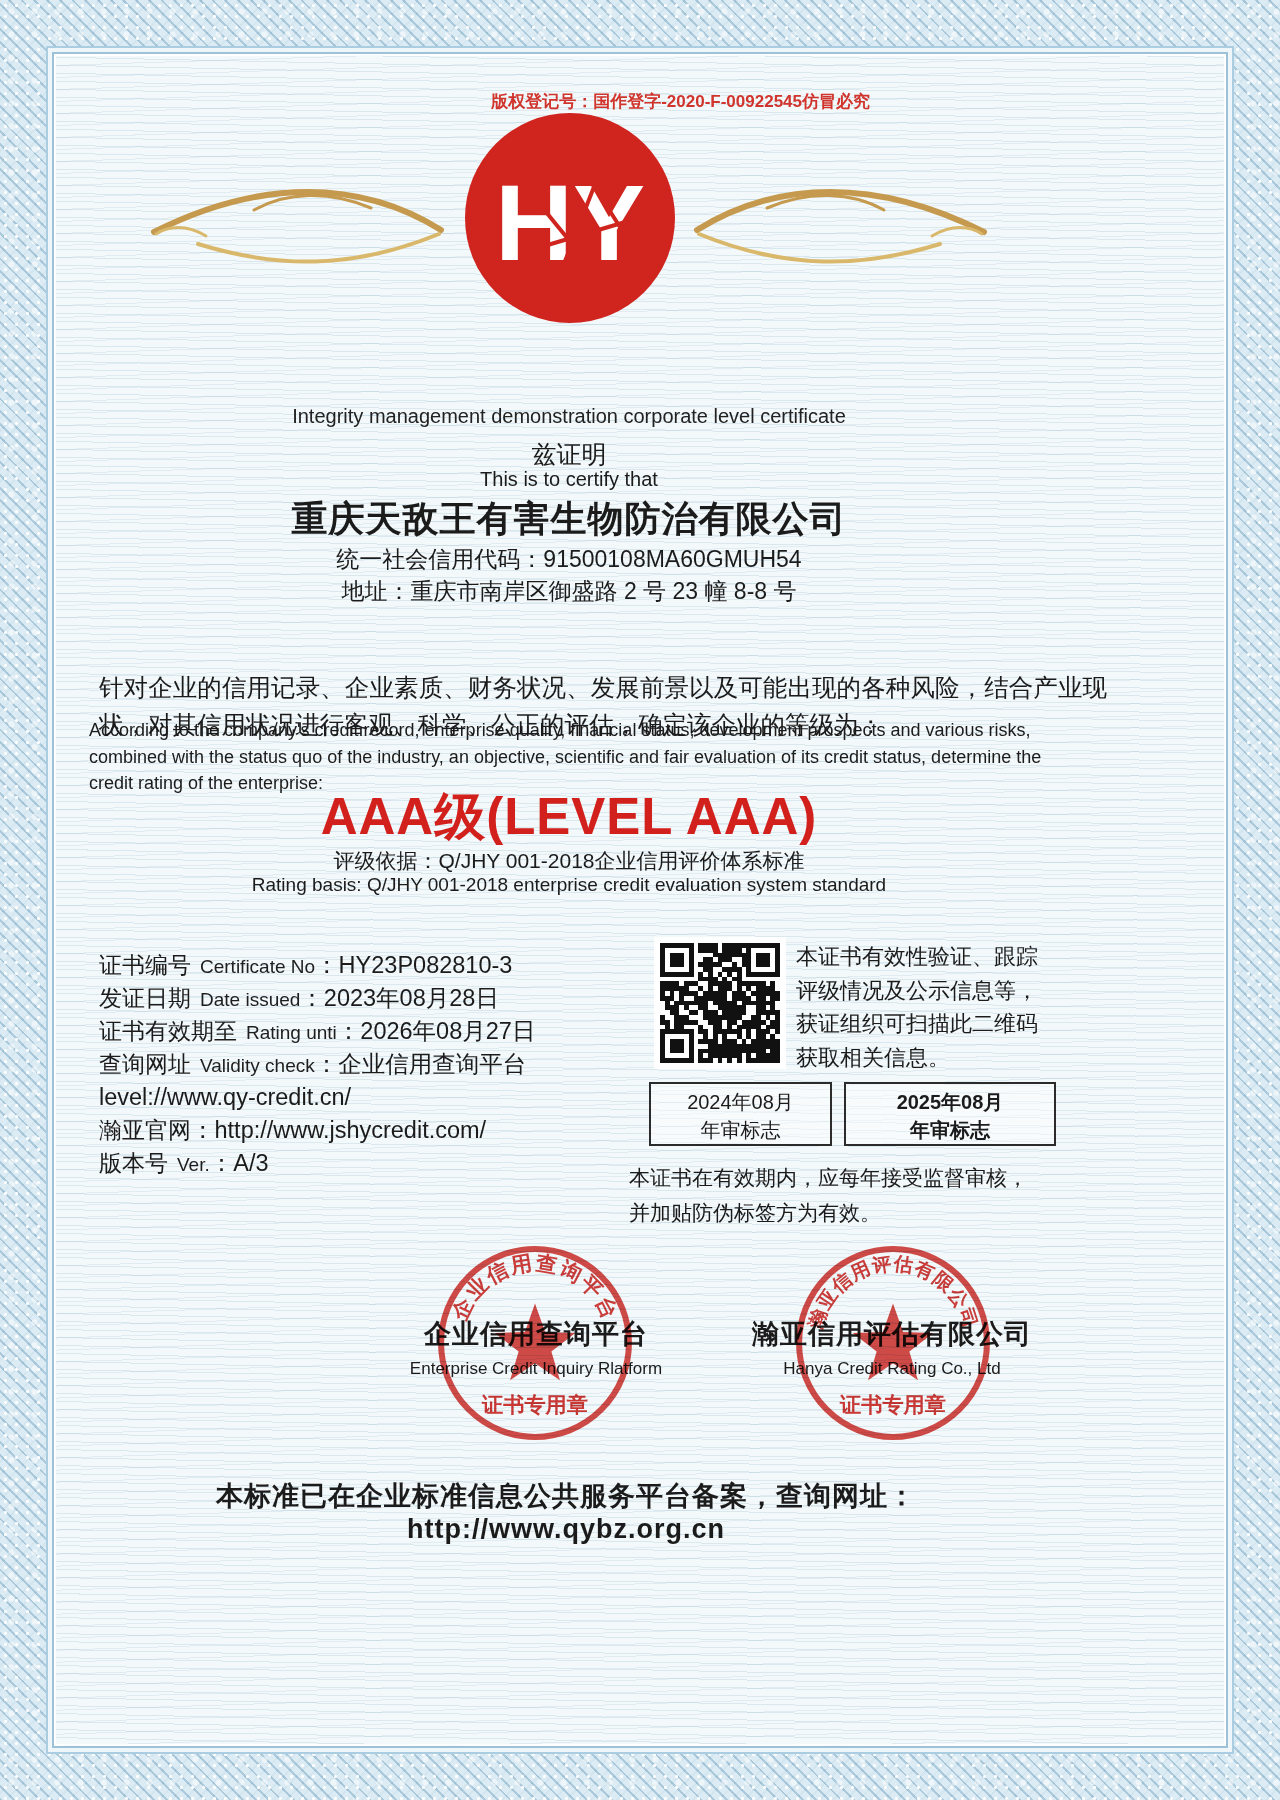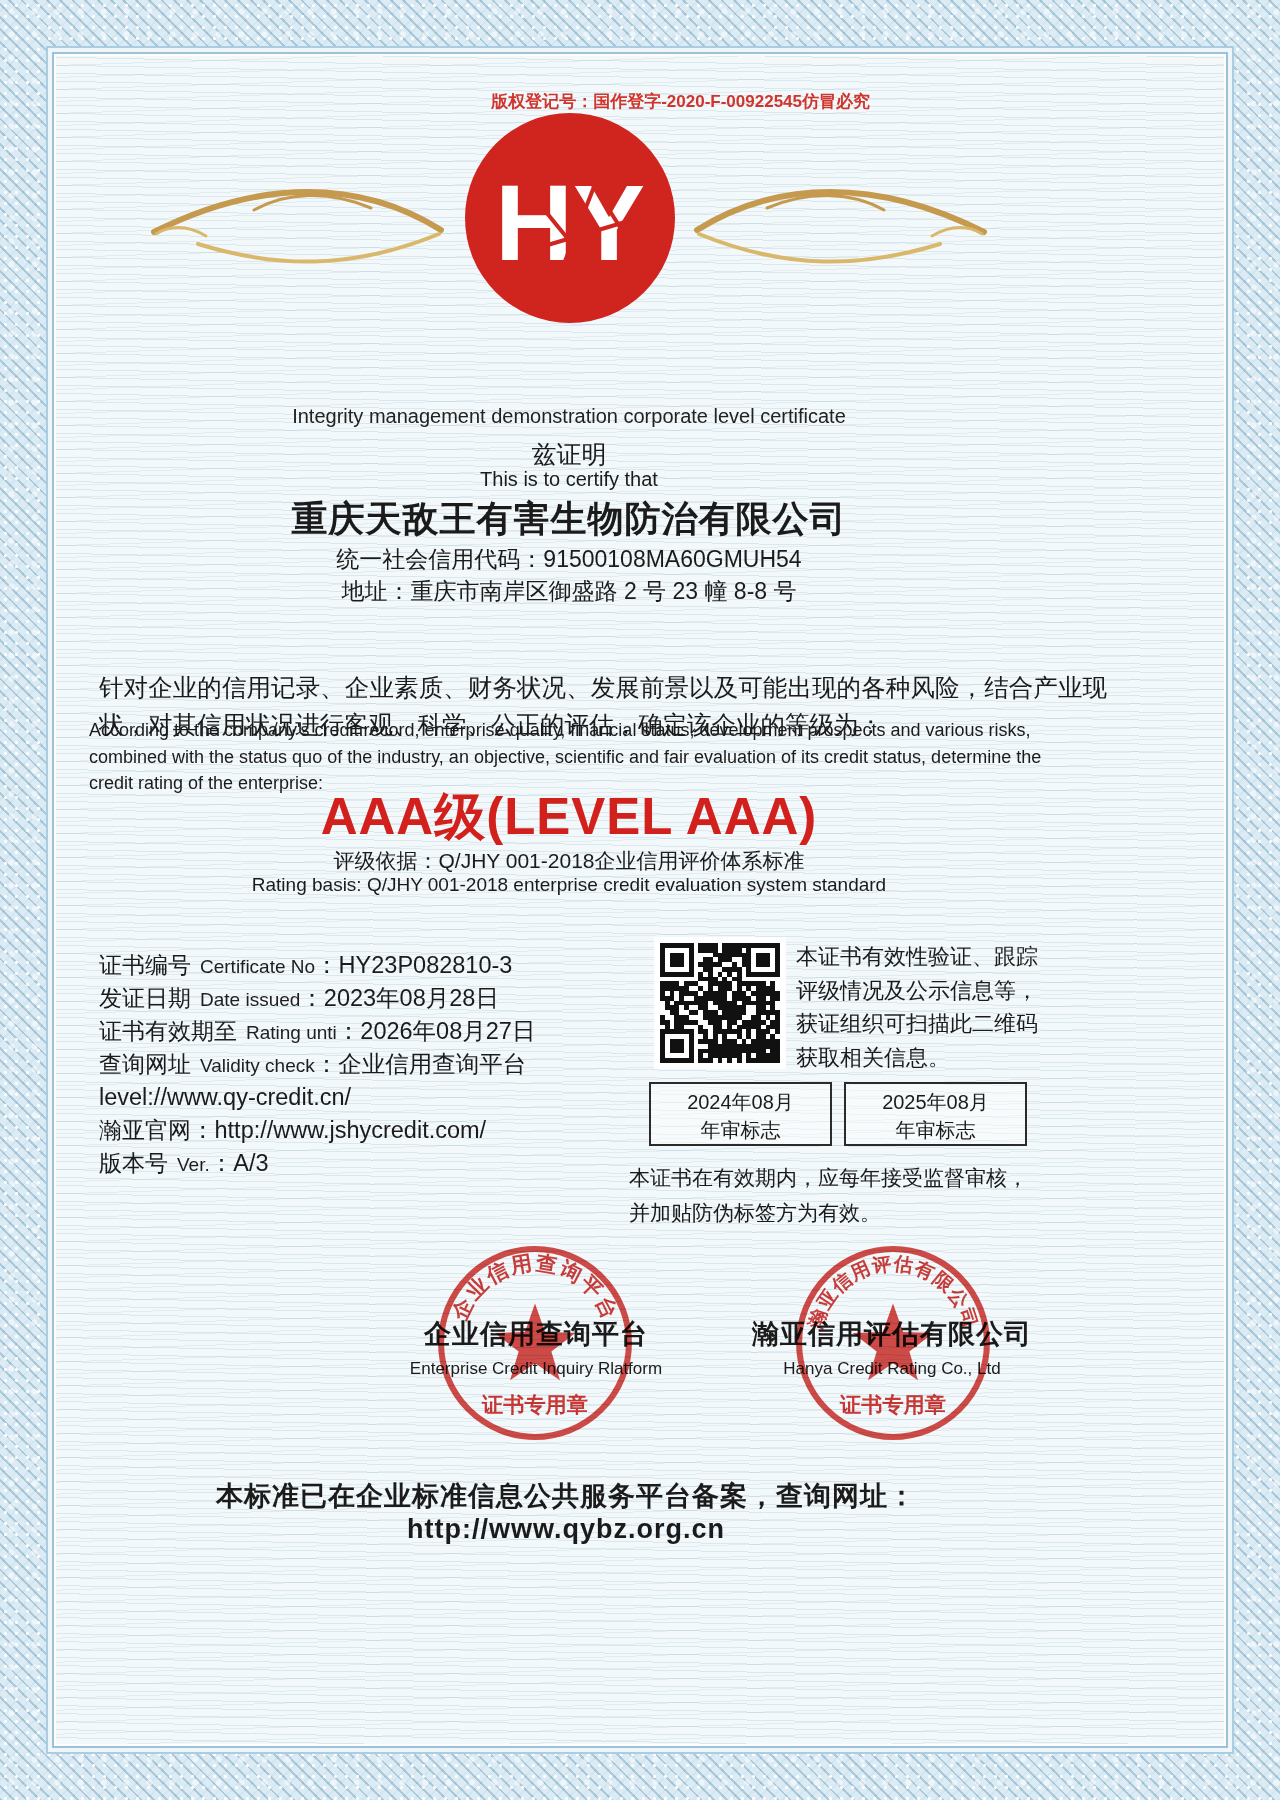--- a/index.html
+++ b/index.html
@@ -46,21 +46,21 @@
   .d-en{font-size:19px;margin-left:9px;color:#1e1e1e;}
   .d-val{font-size:23.5px;}
   [data-name="qr-code"]{position:absolute;left:600px;top:883px;width:132px;height:132px;display:grid;
     grid-template-columns:repeat(25,1fr);grid-template-rows:repeat(25,1fr);
     background:#fff;padding:6px;box-sizing:border-box;}
   .qm{background:#111;}
   .qr-note{position:absolute;left:742px;top:886px;width:252px;font-size:22px;line-height:33.5px;}
   .mark-box{position:absolute;top:1028px;height:64px;border:2px solid #2b2b2b;background:rgba(255,255,255,.45);
     text-align:center;font-size:20px;line-height:28px;padding-top:4px;box-sizing:border-box;}
   .mark-box.m0{left:595px;width:183px;}
-  .mark-box.m1{left:790px;width:183px;}
+  .mark-box.m1{left:790px;width:212px;font-weight:bold;}
   .superv{position:absolute;left:575px;top:1106px;width:420px;font-size:21px;line-height:35px;}
   .sig{position:absolute;width:340px;text-align:center;top:1262px;}
   .sig.s0{left:312px;}
   .sig.s1{left:668px;}
   .sig-zh{font-size:27px;font-weight:bold;letter-spacing:1px;}
   .sig-en{font-size:17px;margin-top:7px;}
   .seal{position:absolute;top:1188px;width:202px;height:202px;z-index:2;mix-blend-mode:multiply;}
   .seal.s0{left:380px;}
   .seal.s1{left:738px;}
   .seal text{font-family:"Liberation Sans",sans-serif;}

